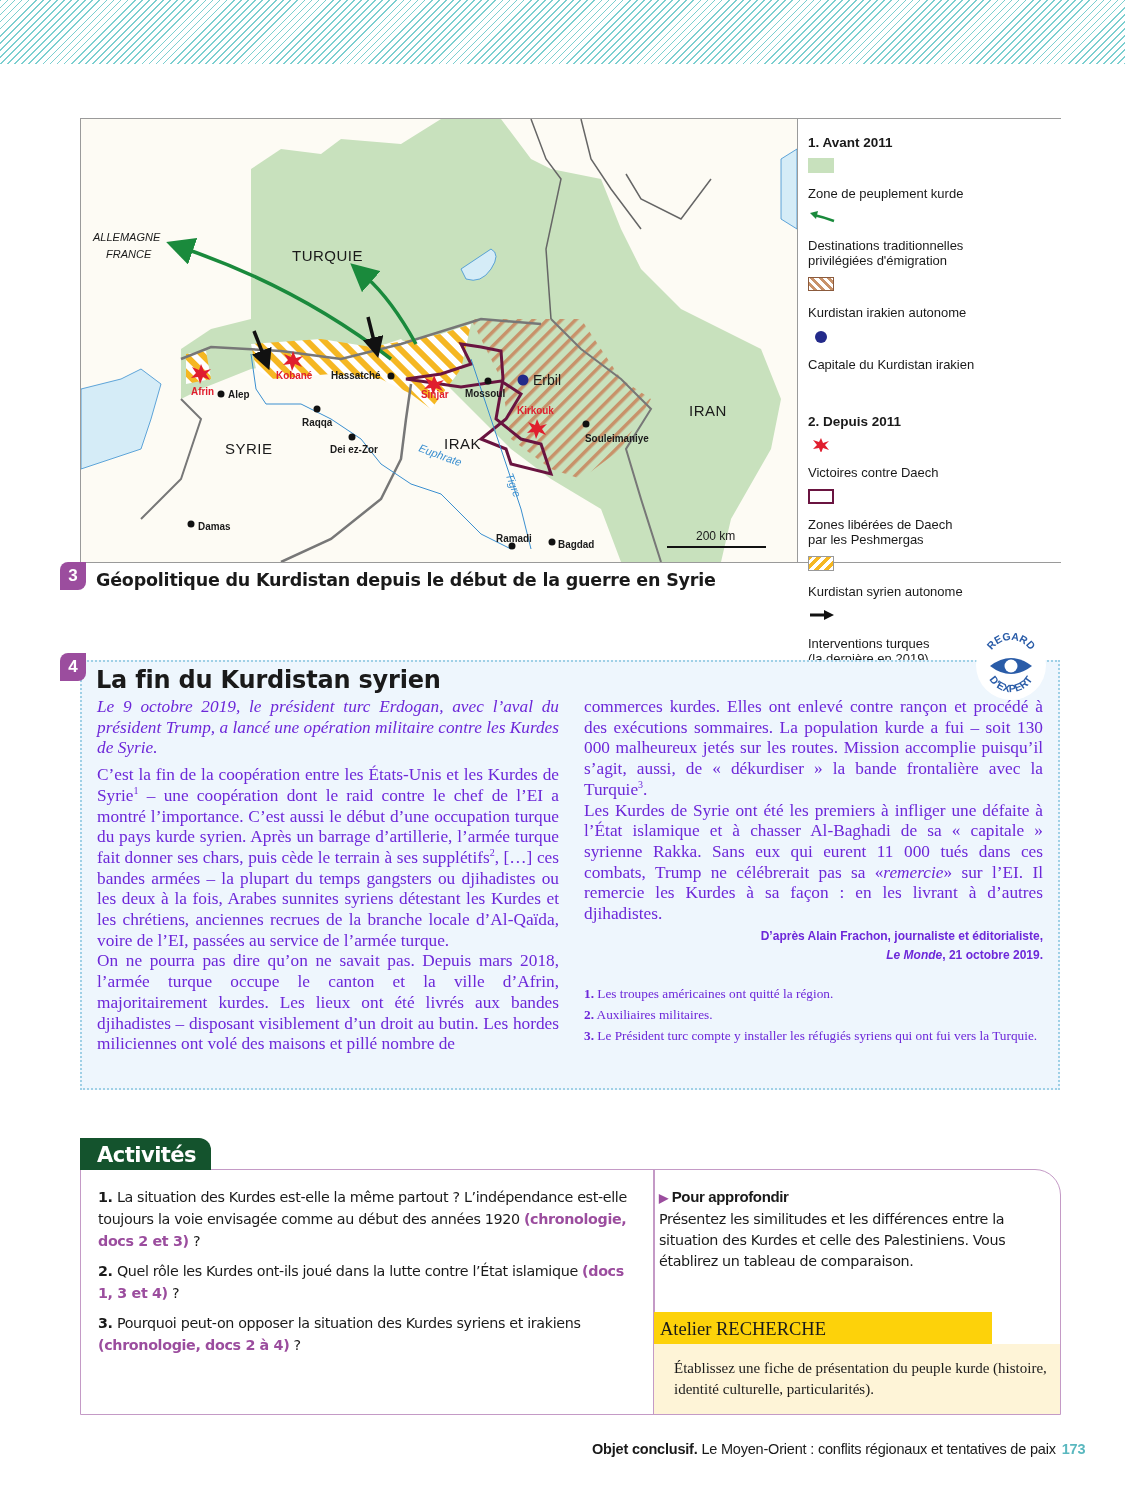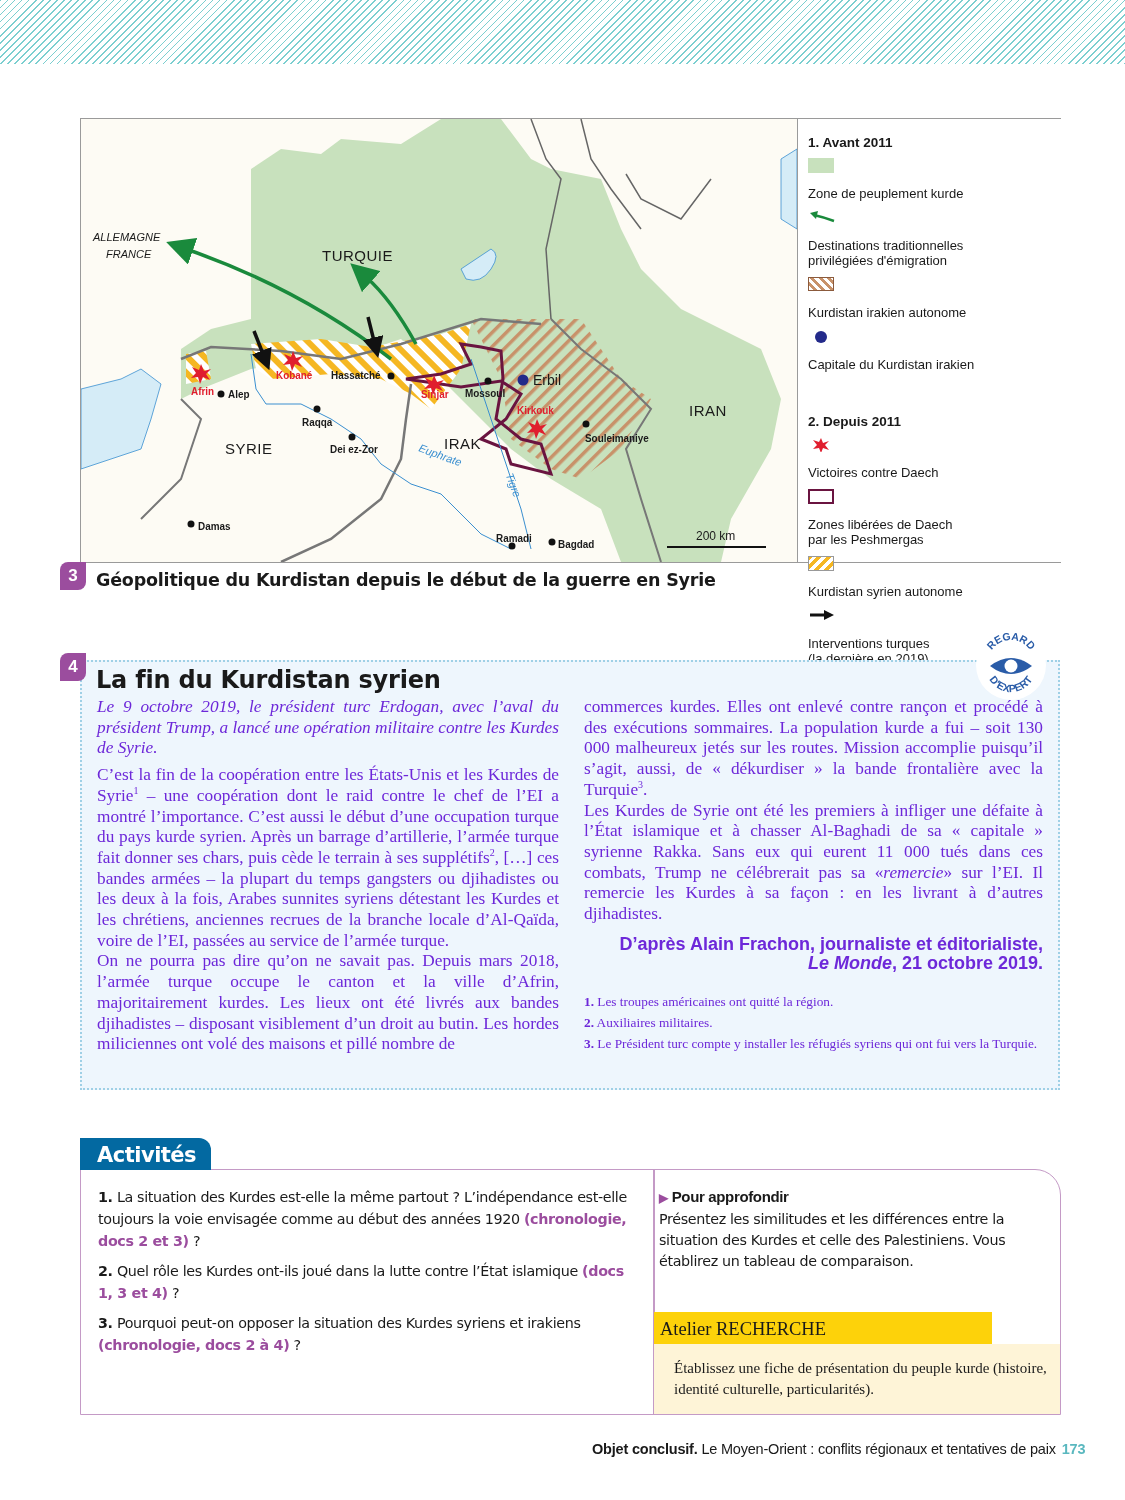--- a/index.html
+++ b/index.html
@@ -28,26 +28,26 @@
   
   .num-badge{position:absolute;width:26px;height:28px;background:#9b4d9e;color:#fff;font-weight:bold;font-size:17px;text-align:center;line-height:28px;border-radius:8px 0 8px 0;}
   .caption3{position:absolute;left:96px;top:570px;font-size:17.5px;font-weight:bold;font-family:"DejaVu Sans",sans-serif;letter-spacing:-0.2px;}
   
   .doc4{position:absolute;left:80px;top:660px;width:980px;height:430px;background:#eef6fd;border-top:2px dotted #9fd0e6;border-bottom:2px dotted #9fd0e6;border-right:2px dotted #9fd0e6;border-left:2px dotted #9fd0e6;box-sizing:border-box;}
   .doc4-title{position:absolute;left:96px;top:666px;font-size:24px;font-weight:bold;font-family:"DejaVu Sans",sans-serif;letter-spacing:-0.2px;}
   .col{position:absolute;font-family:"Liberation Serif",serif;font-size:17.3px;line-height:20.7px;text-align:justify;color:#6d28d9;}
   .col p{margin:0;}
   .col .intro{font-style:italic;margin-bottom:6px;}
   .col sup{font-size:10px;line-height:0;}
-  .source{font-family:"Liberation Sans",sans-serif;font-size:18px;font-weight:bold;text-align:right;line-height:19px;margin-top:10px;}
+  .source{font-family:"Liberation Sans",sans-serif;font-size:12px;font-weight:bold;text-align:right;line-height:19px;margin-top:2px;}
   .notes{font-family:"Liberation Serif",serif;font-size:13.3px;line-height:18px;margin-top:20px;}
   .notes div{margin-bottom:3px;}
   .badge-expert{position:absolute;left:976px;top:630px;width:70px;height:70px;border-radius:50%;background:#fff;}
   
-  .act-tab{position:absolute;left:80px;top:1138px;width:131px;height:32px;background:#0369a1;border-radius:0 12px 0 0;color:#fff;font-weight:bold;font-size:21px;line-height:34px;padding-left:17px;box-sizing:border-box;font-family:"DejaVu Sans",sans-serif;letter-spacing:-0.5px;}
+  .act-tab{position:absolute;left:80px;top:1138px;width:131px;height:32px;background:#14532d;border-radius:0 12px 0 0;color:#fff;font-weight:bold;font-size:21px;line-height:34px;padding-left:17px;box-sizing:border-box;font-family:"DejaVu Sans",sans-serif;letter-spacing:-0.5px;}
   .act-box{position:absolute;left:80px;top:1169px;width:981px;height:246px;border:1.5px solid #c49ac6;border-radius:0 26px 0 0;box-sizing:border-box;background:#fff;}
   .act-left{position:absolute;left:98px;top:1186px;width:540px;font-family:"DejaVu Sans",sans-serif;font-size:14.3px;line-height:22px;color:#1a1a1a;letter-spacing:-0.35px;}
   .act-left .q{margin-bottom:8px;}
   .act-left b{font-weight:bold;}
   .ref{color:#9b4d9e;font-weight:bold;}
   .enjeu{color:#e53b3b;font-weight:bold;font-size:17px;font-family:"Liberation Sans",sans-serif;}
   .act-divider{position:absolute;left:653px;top:1170px;width:1.5px;height:244px;background:#c49ac6;}
   .deep{position:absolute;left:659px;top:1186px;width:390px;font-family:"DejaVu Sans",sans-serif;font-size:14.3px;line-height:21px;letter-spacing:-0.35px;}
   .deep-title{font-weight:bold;font-size:15px;font-family:"Liberation Sans",sans-serif;}
   .tri{color:#9b4d9e;font-size:12px;}
@@ -124,21 +124,21 @@
       <polygon points="212,232 215,239 222,237 217,242 221,248 214,245 211,252 209,245 202,246 207,241 203,235 210,238"></polygon>
       <polygon points="353,256 356,263 363,261 358,266 362,272 355,269 352,276 350,269 343,270 348,265 344,259 351,262"></polygon>
       <polygon points="456,300 459,307 466,305 461,310 465,316 458,313 455,320 453,313 446,314 451,309 447,303 454,306"></polygon>
     </g>
 
     <line x1="586" y1="428" x2="685" y2="428" stroke="#111" stroke-width="2"></line>
   </svg>
 
   <span class="map-label italic" style="left:12px;top:112px;font-size:11px;">ALLEMAGNE</span>
   <span class="map-label italic" style="left:25px;top:129px;font-size:11px;">FRANCE</span>
-  <span class="map-label country" style="left:241px;top:128px;">TURQUIE</span>
+  <span class="map-label country" style="left:211px;top:128px;">TURQUIE</span>
   <span class="map-label country" style="left:144px;top:321px;">SYRIE</span>
   <span class="map-label country" style="left:363px;top:316px;">IRAK</span>
   <span class="map-label country" style="left:608px;top:283px;">IRAN</span>
 
   <span class="map-label city city-red" style="left:110px;top:266px;">Afrin</span>
   <span class="map-label city" style="left:147px;top:269px;">Alep</span>
   <span class="map-label city city-red" style="left:195px;top:250px;">Kobané</span>
   <span class="map-label city" style="left:250px;top:250px;">Hassatché</span>
   <span class="map-label city city-red" style="left:340px;top:269px;">Sinjar</span>
   <span class="map-label city" style="left:384px;top:268px;">Mossoul</span>

